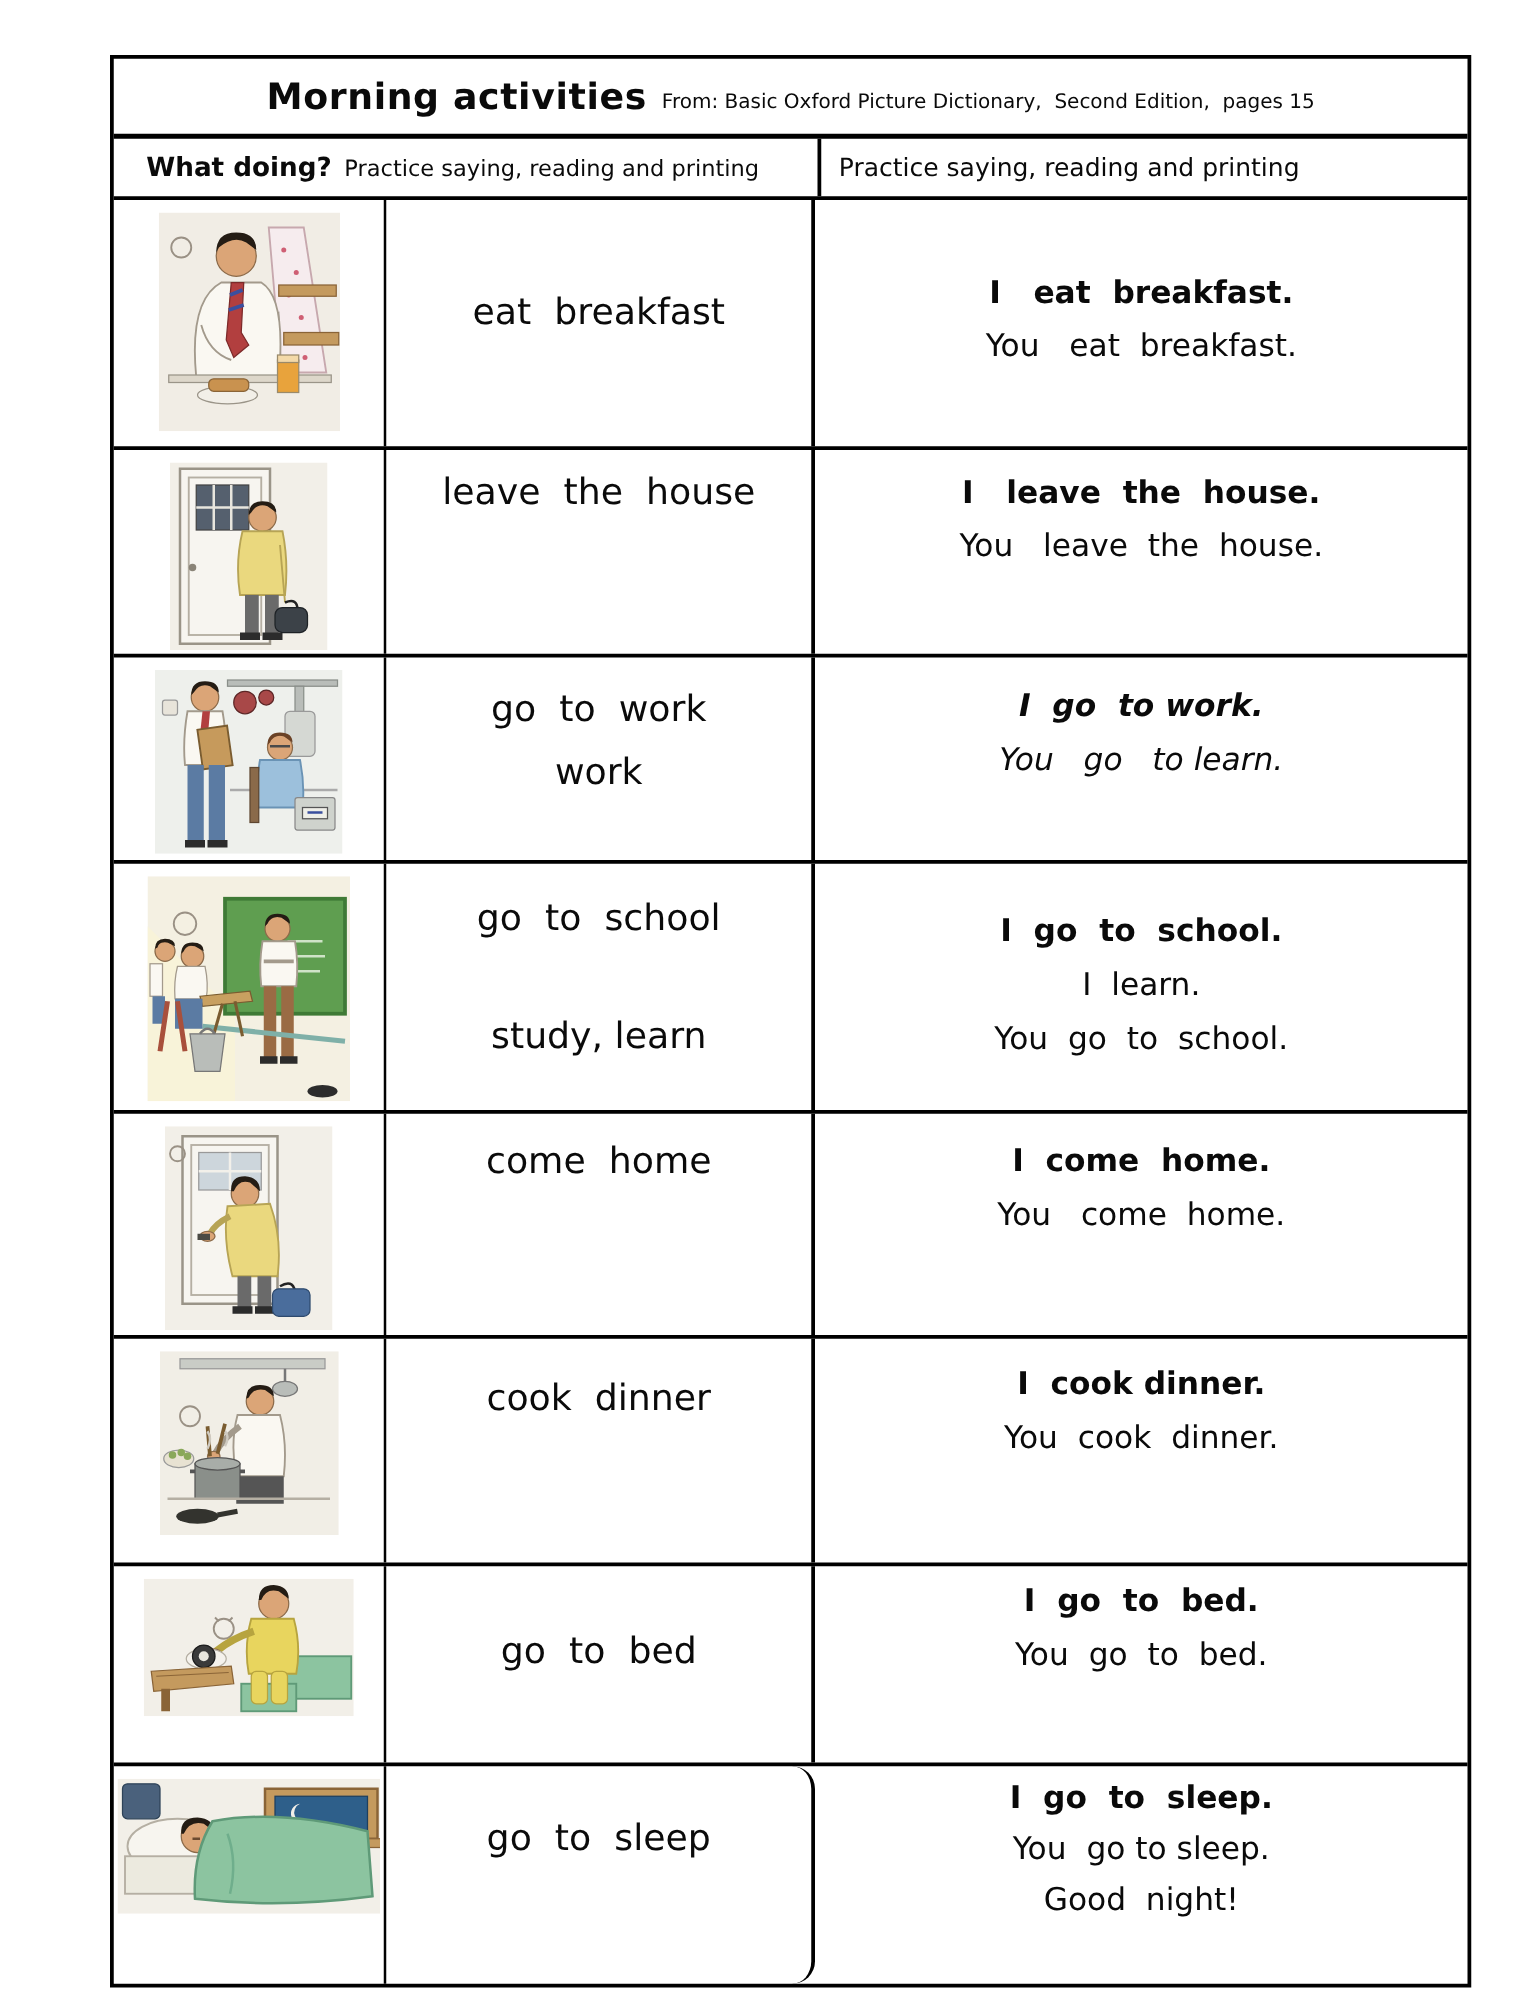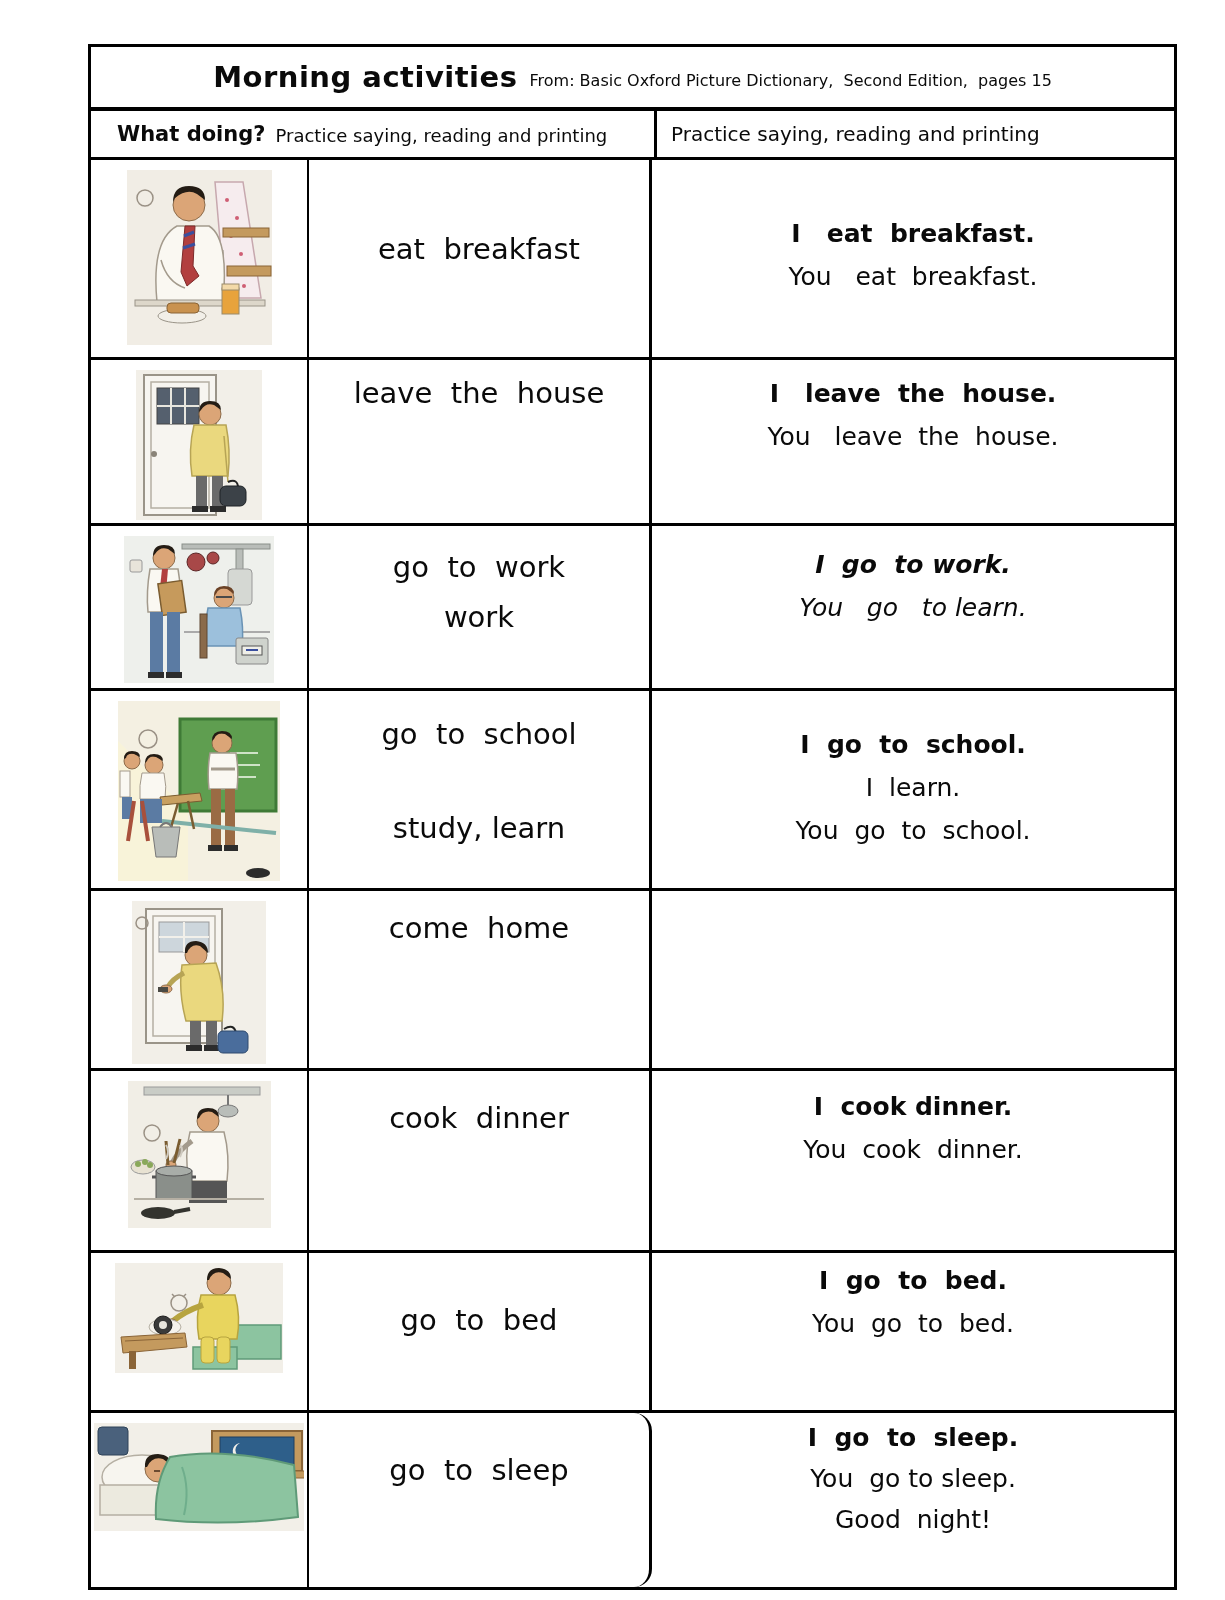--- a/index.html
+++ b/index.html
@@ -290,20 +290,24 @@
             <rect x="54" y="144" width="16" height="6" fill="#2c2c2c"></rect>
             <rect x="72" y="144" width="16" height="6" fill="#2c2c2c"></rect>
             <path d="M92 128 q10 -6 12 4" fill="none" stroke="#222" stroke-width="2"></path>
             <rect x="86" y="130" width="30" height="22" rx="5" fill="#4a6d9c" stroke="#2e4a6e"></rect>
           </svg>
         </figure>
       </div>
       <div class="act-cell">
         <span class="t">come  home</span>
       </div>
+      <div class="sen-cell">
+        <span class="t bold">I  come  home.</span>
+        <span class="t">You   come  home.</span>
+      </div>
     </div>
 
     <div class="row r6">
       <div class="pic-cell">
         <figure>
           <svg width="143" height="147" viewBox="0 0 143 147">
             <rect width="143" height="147" fill="#f1eee6"></rect>
             <rect x="16" y="6" width="116" height="8" fill="#c9ccc6" stroke="#999"></rect>
             <line x1="100" y1="14" x2="100" y2="24" stroke="#777" stroke-width="2"></line>
             <ellipse cx="100" cy="30" rx="10" ry="6" fill="#b9bdb9" stroke="#777"></ellipse>

